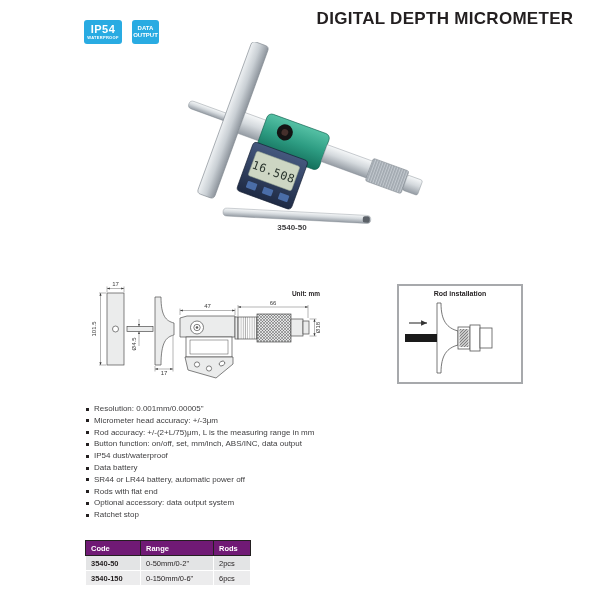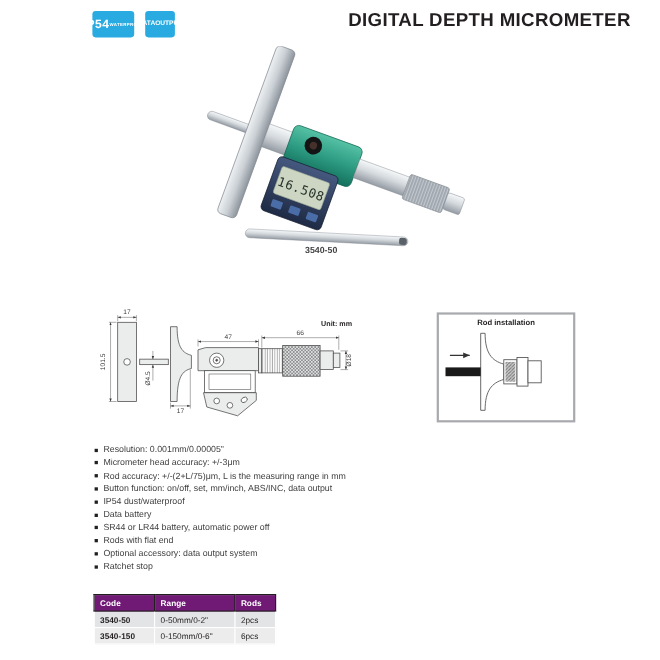--- a/index.html
+++ b/index.html
@@ -3,22 +3,22 @@
 <meta charset="utf-8">
 <style>
   html,body { margin:0; padding:0; background:#fff; }
   .page {
     position:relative; width:600px; height:600px; background:#ffffff;
     font-family:"Liberation Sans", sans-serif; overflow:hidden; color:#231f20;
   }
 
   
   .badge { position:absolute; background:#29abe2; color:#fff; border-radius:3px;
-           display:flex; flex-direction:row; align-items:center; justify-content:center;
-           text-align:center; line-height:1; }
+           display:flex; flex-direction:column; align-items:center; justify-content:center;
+           text-align:center; line-height:1;margin-top:10px; }
   .badge-ip54 { left:84px; top:10px; width:38px; height:24px; }
   .badge-ip54 .l1 { font-size:11px; font-weight:bold; letter-spacing:.5px; }
   .badge-ip54 .l2 { font-size:4px; font-weight:bold; margin-top:1.5px; letter-spacing:.3px; }
   .badge-data { left:132px; top:10px; width:27px; height:24px; }
   .badge-data .l1, .badge-data .l2 { font-size:6px; font-weight:bold; line-height:7px; }
 
   .page-title { position:absolute; left:300px; top:9px; width:290px; text-align:center;
                 font-size:17px; font-weight:bold; letter-spacing:.3px; color:#231f20; }
 
   

